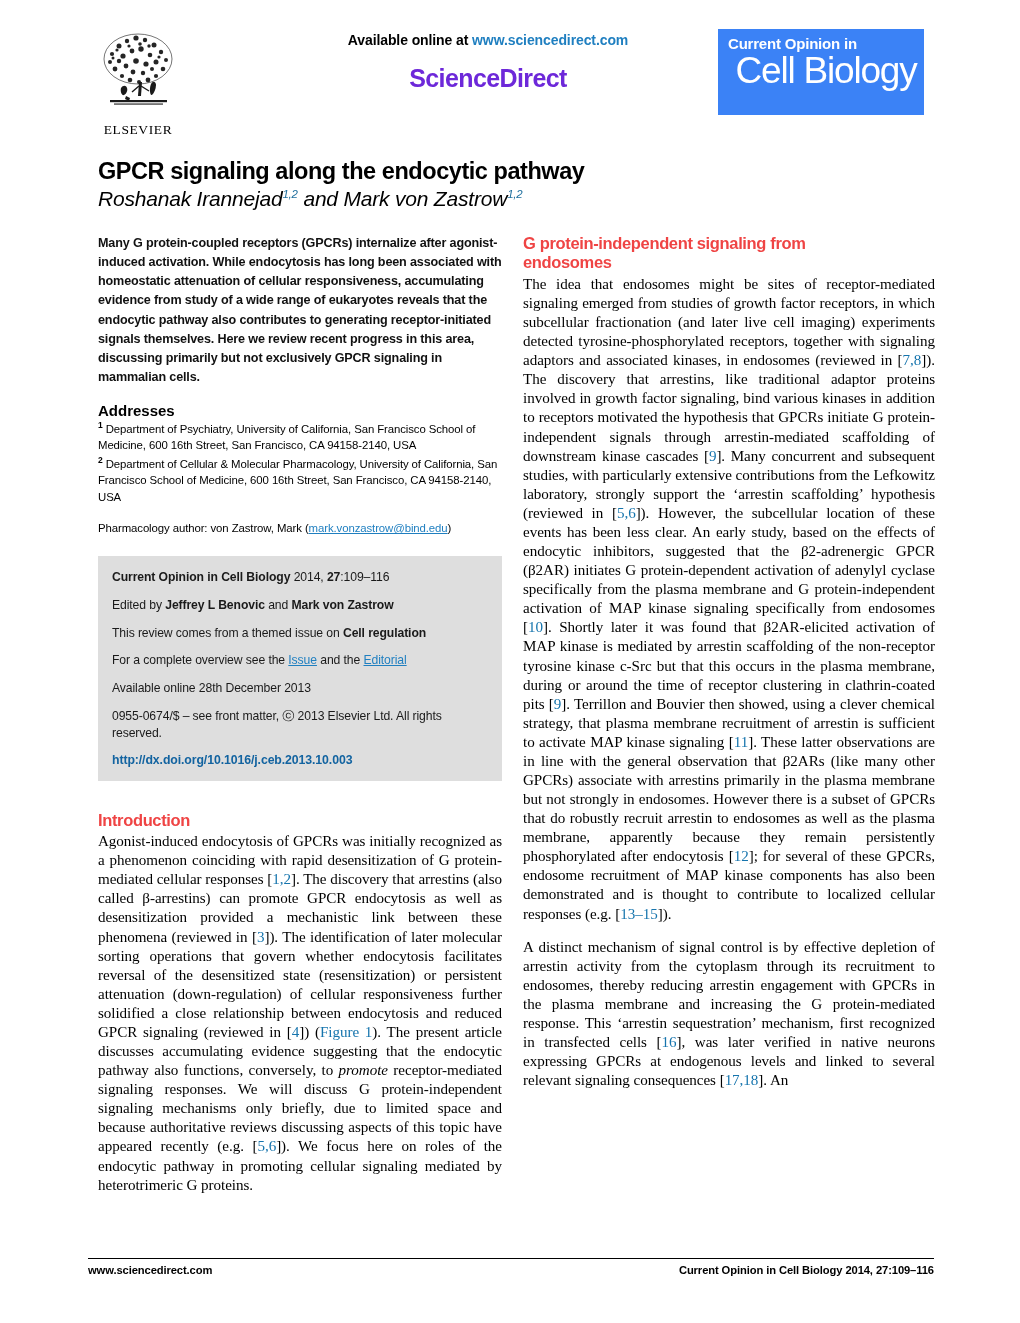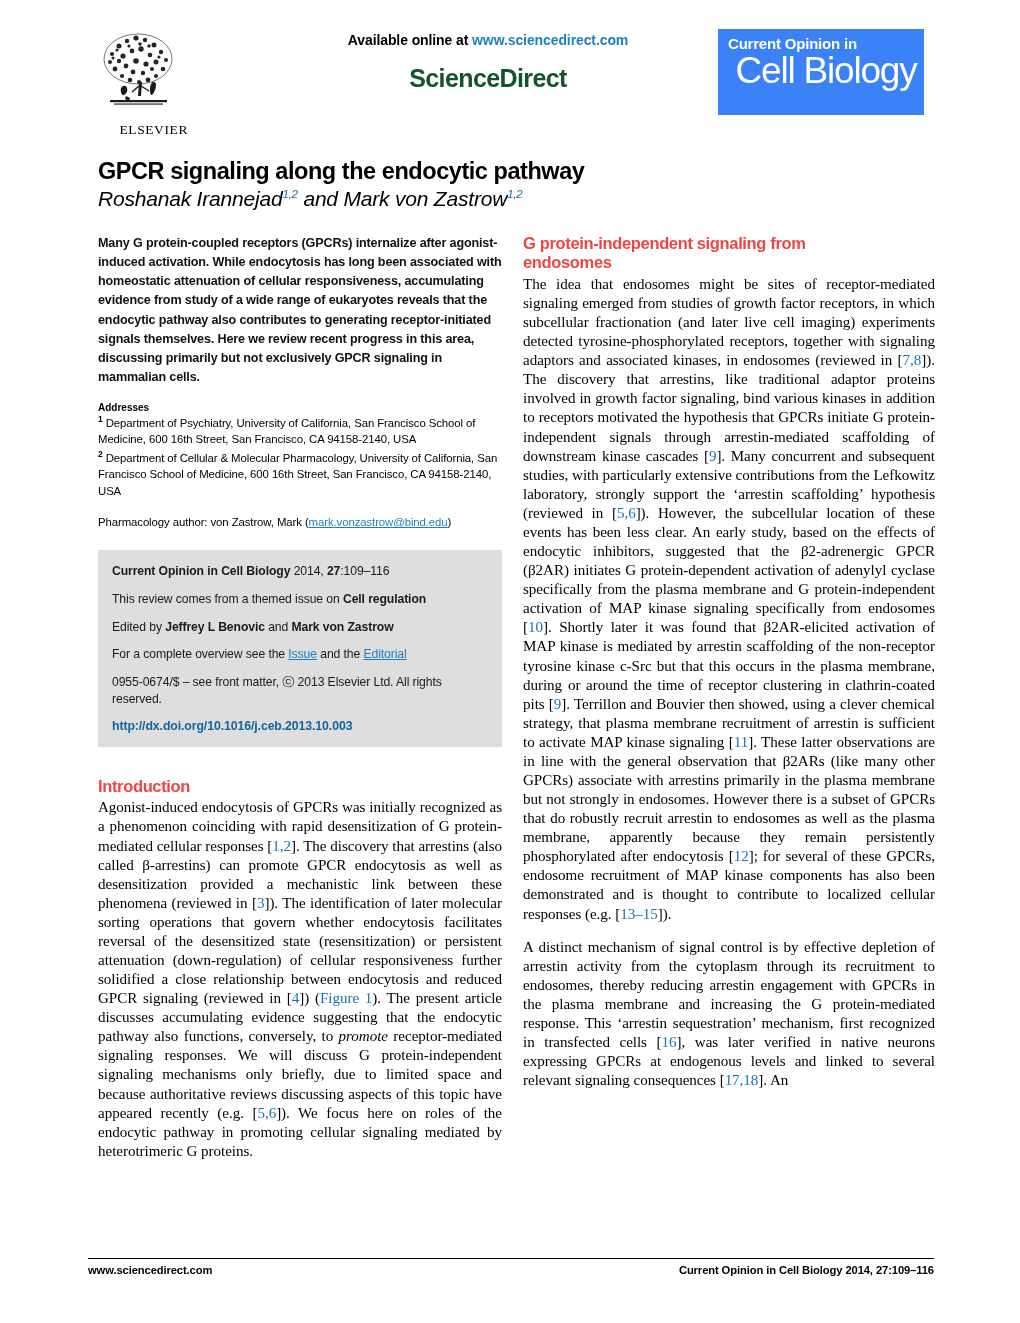--- a/index.html
+++ b/index.html
@@ -31,21 +31,21 @@
   .elsevier-logo {
     position: absolute;
     left: 0; top: 4px;
     width: 100px; height: 112px;
   }
   .elsevier-logo svg { display:block; }
   .elsevier-word {
     position: absolute;
     left: 0; top: 96px;
     width: 100px;
-    text-align: right;
+    text-align: center;
     font-family: "Liberation Serif", serif;
     font-size: 13.5px;
     letter-spacing: 0.6px;
     color: #000;
   }
   .sd-block {
     position: absolute;
     left: 190px; top: 10px;
     width: 420px;
     text-align: center;
@@ -55,21 +55,21 @@
     font-weight: bold;
     color: #000;
     letter-spacing: -0.1px;
   }
   .sd-avail .url { color: #1f7fc0; font-weight: bold; }
   .sd-title {
     margin-top: 16px;
     font-size: 25px;
     font-weight: bold;
     letter-spacing: -0.6px;
-    color: #14532d;
+    color: #6d28d9;
   }
   .cob-logo {
     position: absolute;
     left: 630px; top: 7px;
     width: 206px; height: 86px;
     background: #3b82f6;
     color: #ffffff;
     box-sizing: border-box;
     padding: 7px 0 0 10px;
   }
@@ -124,21 +124,21 @@
     font-size: 12.6px;
     line-height: 1.52;
     font-weight: bold;
     color: #111;
     letter-spacing: -0.15px;
     text-align: left;
   }
 
   .addr-head {
     margin-top: 15px;
-    font-size: 10px;
+    font-size: 15px;
     font-weight: bold;
     color: #000;
   }
   .addr-body {
     font-size: 11.4px;
     line-height: 1.45;
     color: #000;
     letter-spacing: -0.1px;
   }
   .addr-body sup { font-size: 8.5px; vertical-align: super; font-weight: bold; }
@@ -322,28 +322,29 @@
 
     <div class="corresponding">
       <span>Pharmacology author: von Zastrow, Mark (</span><span class="email">mark.vonzastrow@bind.edu</span><span>)</span>
     </div>
 
     <div class="meta-box">
       <div class="meta-line">
         <b>Current Opinion in Cell Biology</b><span> 2014, </span><b>27</b><span>:109–116</span>
       </div>
       <div class="meta-line">
+        <span>Edited by </span><b>Jeffrey L Benovic</b><span> and </span><b>Mark von Zastrow</b>
+      </div>
+      <div class="meta-line">
         <span>This review comes from a themed issue on </span><b>Cell regulation</b>
-      </div>
-      <div class="meta-line">
-        <span>Edited by </span><b>Jeffrey L Benovic</b><span> and </span><b>Mark von Zastrow</b>
       </div>
       <div class="meta-line">
         <span>For a complete overview see the </span><span class="meta-link">Issue</span><span> and the </span><span class="meta-link">Editorial</span>
       </div>
+      <div class="meta-line">Available online 28th December 2013</div>
       <div class="meta-line">0955-0674/$ – see front matter, ⓒ 2013 Elsevier Ltd. All rights reserved.</div>
       <div class="meta-doi">http://dx.doi.org/10.1016/j.ceb.2013.10.003</div>
     </div>
 
     <div class="intro-wrap">
       <div class="sec-head">Introduction</div>
       <div class="body-text">
         <p><span>Agonist-induced endocytosis of GPCRs was initially recognized as a phenomenon coinciding with rapid desensitization of G protein-mediated cellular responses [</span><span class="ref">1,2</span><span>]. The discovery that arrestins (also called β-arrestins) can promote GPCR endocytosis as well as desensitization provided a mechanistic link between these phenomena (reviewed in [</span><span class="ref">3</span><span>]). The identification of later molecular sorting operations that govern whether endocytosis facilitates reversal of the desensitized state (resensitization) or persistent attenuation (down-regulation) of cellular responsiveness further solidified a close relationship between endocytosis and reduced GPCR signaling (reviewed in [</span><span class="ref">4</span><span>]) (</span><span class="figref">Figure 1</span><span>). The present article discusses accumulating evidence suggesting that the endocytic pathway also functions, conversely, to </span><i>promote</i><span> receptor-mediated signaling responses. We will discuss G protein-independent signaling mechanisms only briefly, due to limited space and because authoritative reviews discussing aspects of this topic have appeared recently (e.g. [</span><span class="ref">5,6</span><span>]). We focus here on roles of the endocytic pathway in promoting cellular signaling mediated by heterotrimeric G proteins.</span></p>
       </div>
     </div>

